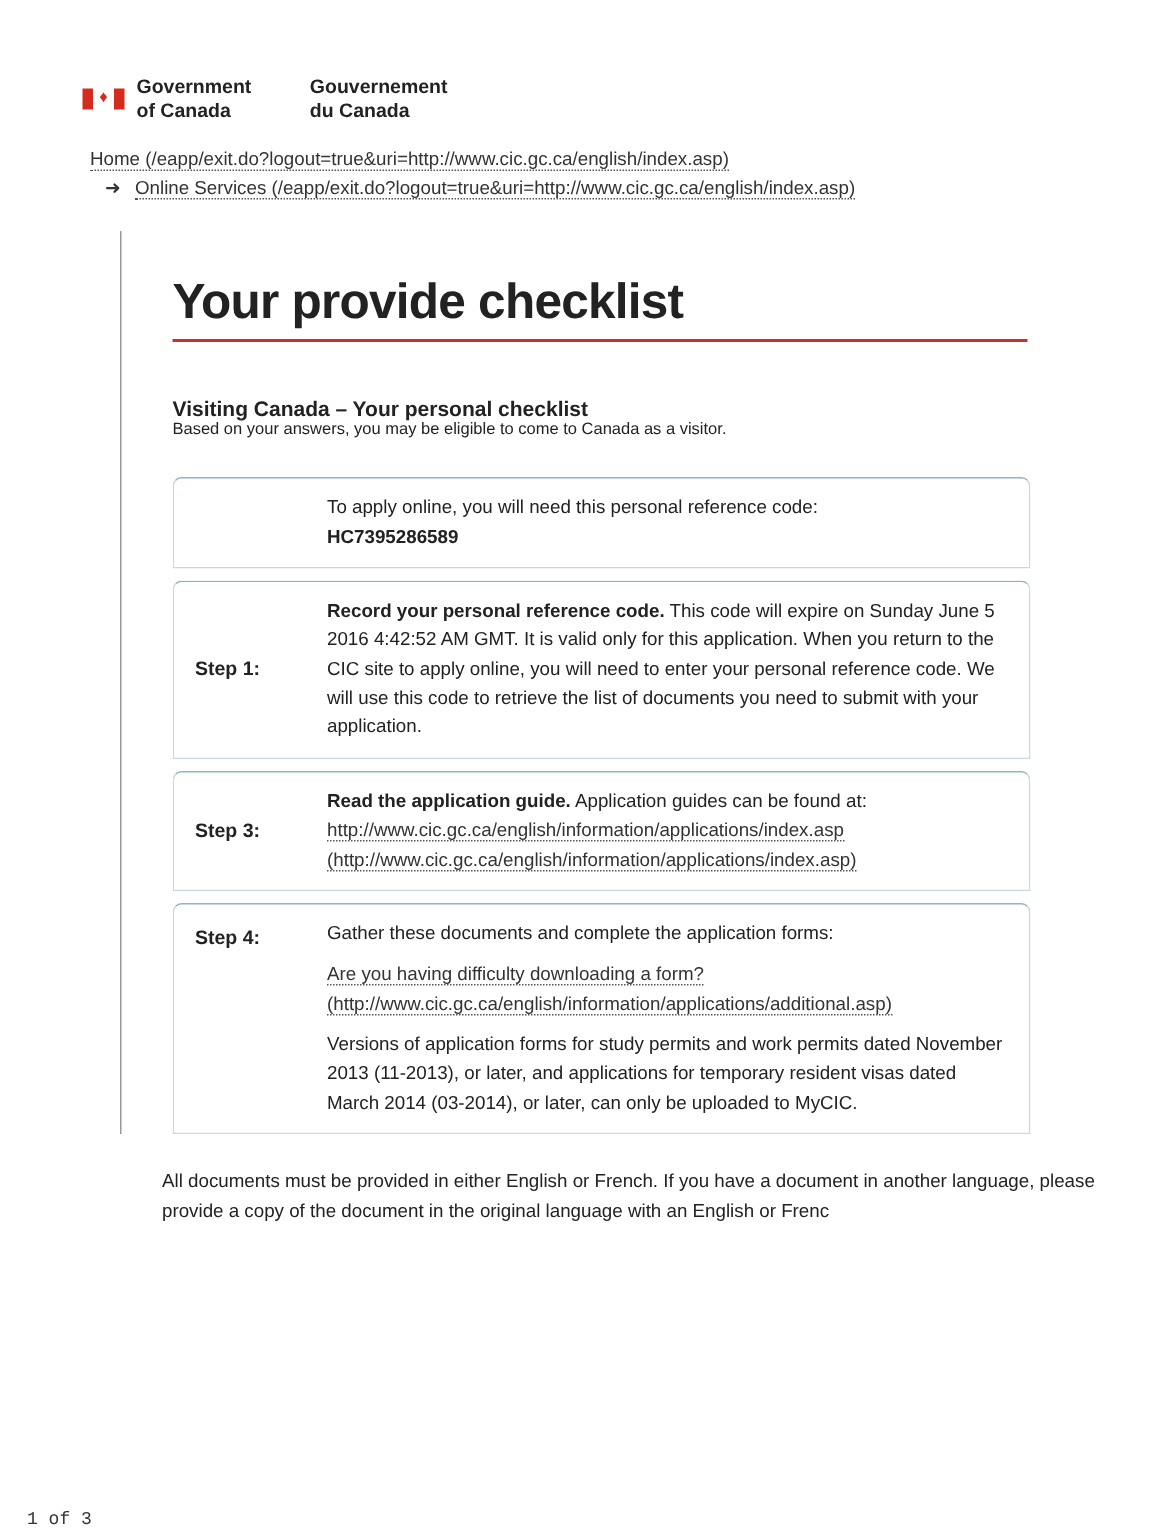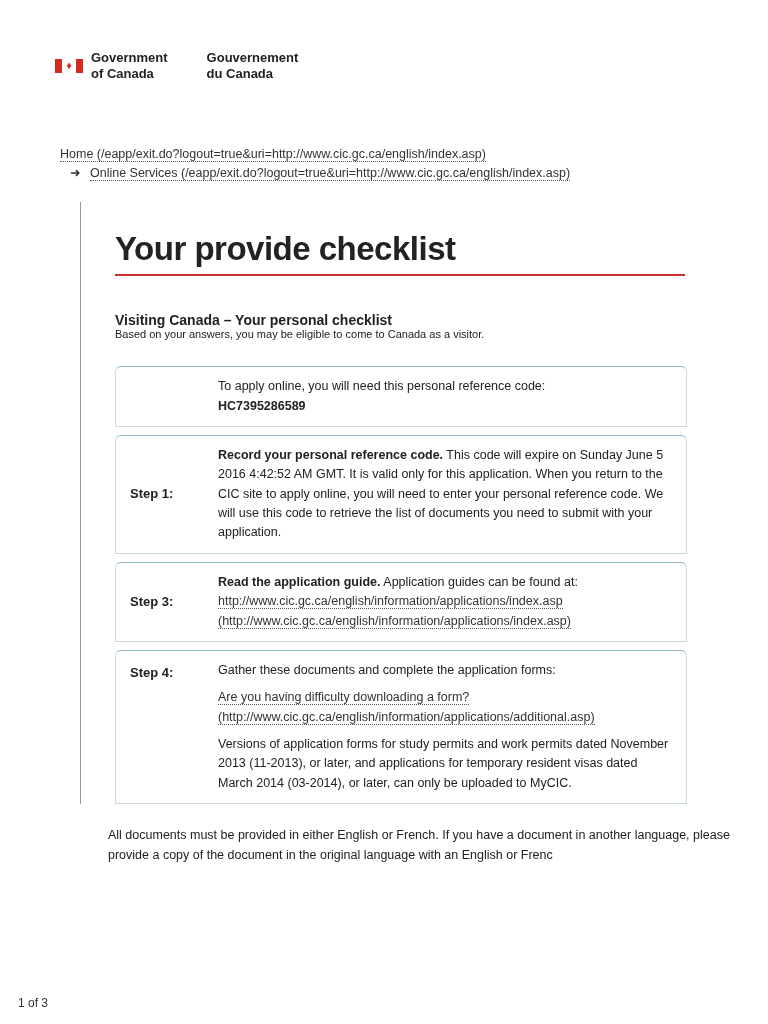--- a/index.html
+++ b/index.html
@@ -26,21 +26,20 @@
   }
   .flag-bar { background: #d52b1e; width: 7px; height: 14px; }
   .flag-mid { width: 14px; height: 14px; background: #fff; display:flex; align-items:center; justify-content:center; }
   .leaf { color:#d52b1e; font-size:11px; line-height:1; }
   .gov-text { display: flex; flex-direction: row; gap: 39px; }
   .gov-col { display:flex; flex-direction: column; font-size: 13px; font-weight: bold; line-height:1.2; }
   .breadcrumb {
     padding: 0 60px 6px 60px;
     font-size: 12.5px;
     color: #333;
-    margin-top: 48px;
   }
   .breadcrumb a, .inline-link {
     color: #333;
     text-decoration: none;
     border-bottom: 1px dotted #555;
   }
   .bc-line2 { padding-left: 10px; margin-top:4px;}
   .arrow { margin-right: 6px; }
   .content-wrap {
     margin: 16px 0 0 80px;
@@ -94,24 +93,25 @@
   .box-body .link-block { margin-bottom: 8px; }
   .footer-text {
     padding: 14px 18px 0 60px;
     font-size: 12.5px;
     line-height: 1.55;
     width: 720px;
     margin-left: 48px;
   }
   .page-num {
     position: absolute;
-    bottom: 14px;
+    bottom: 4px;
     left: 18px;
     font-size: 12px;
     color: #333;
+    font-family: Liberation Mono, monospace;
   }
 </style>
 </head>
 <body>
 
 <div class="header">
   <span class="flag-icon">
     <span class="flag-bar"></span>
     <span class="flag-mid">
         <span class="leaf">♦</span>

